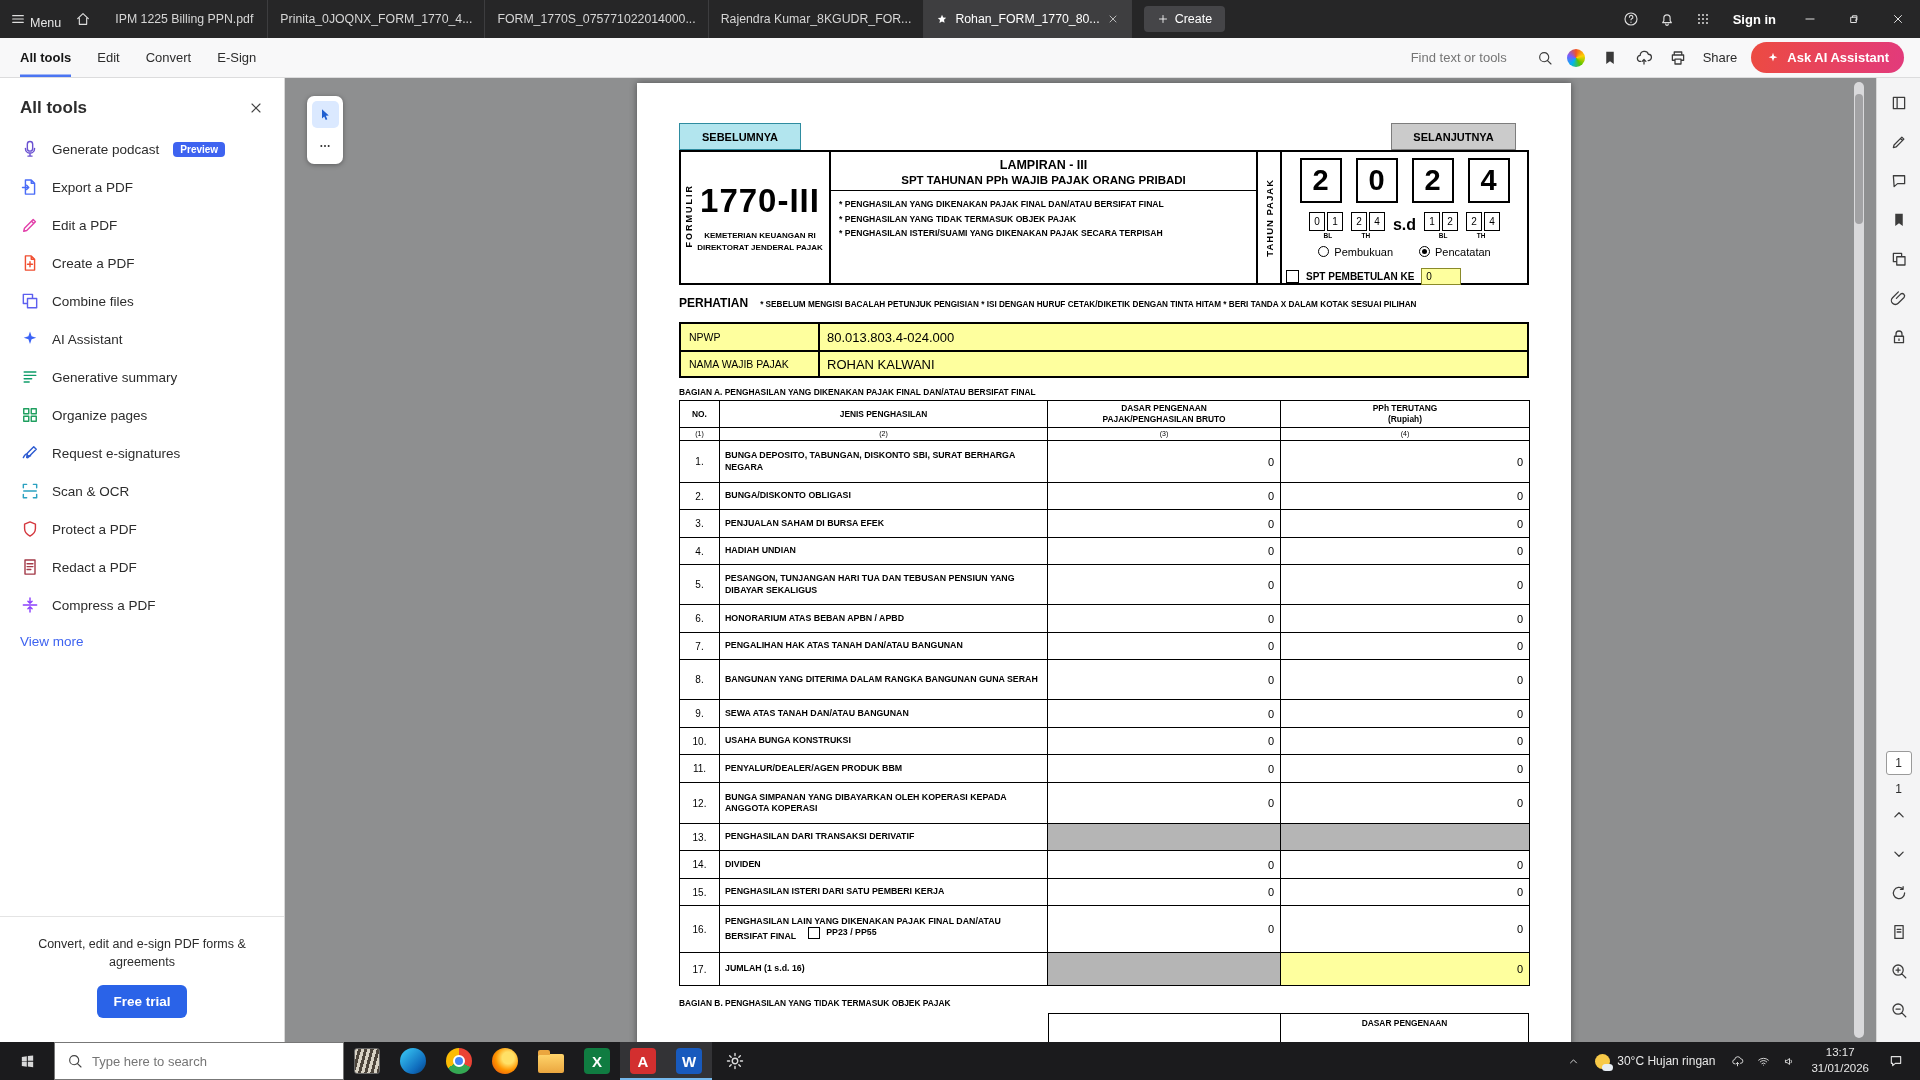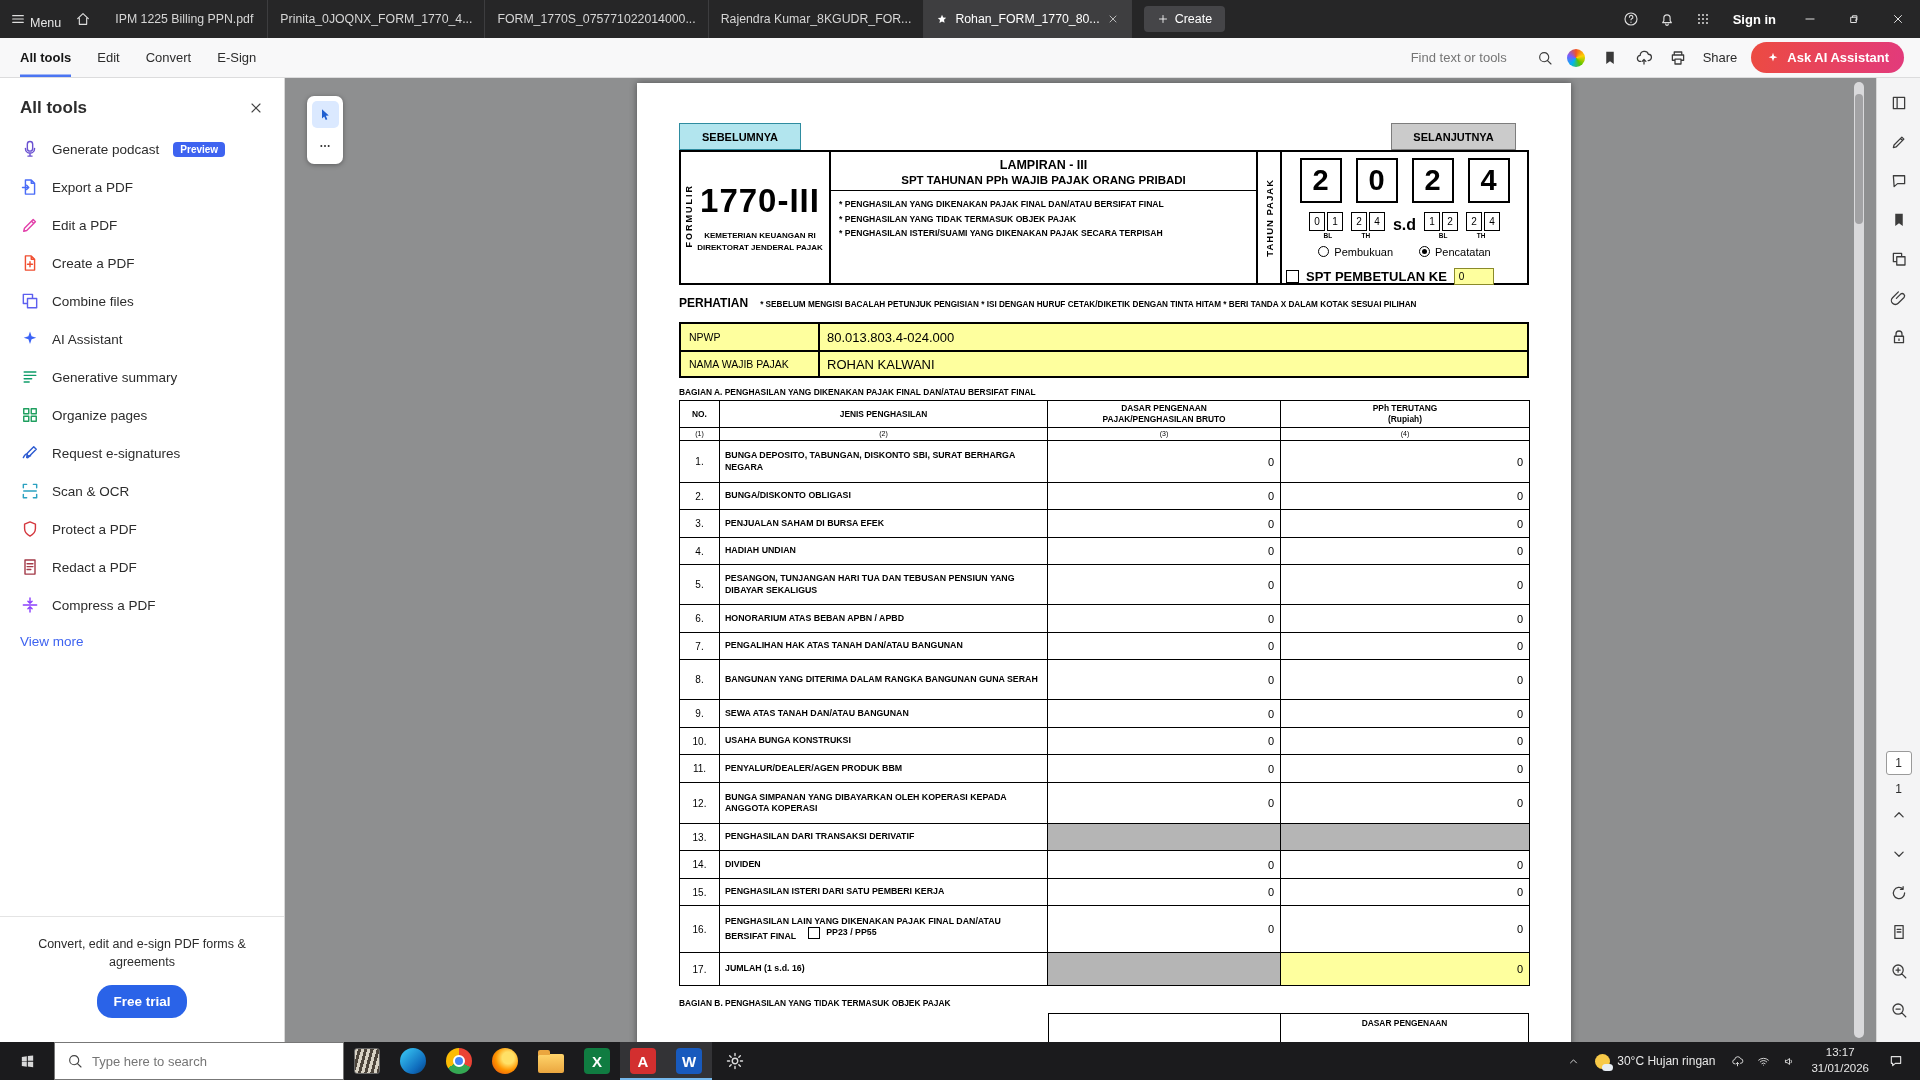--- a/index.html
+++ b/index.html
@@ -45,21 +45,21 @@
 .panel-head h2{font-size:17px;font-weight:700;color:#2c2c2c}
 .panel-close{color:#444;cursor:pointer}
 #toolList{list-style:none}
 .tool-item{display:flex;align-items:center;gap:12px;padding:9px 20px;font-size:13.5px;color:#2c2c2c;cursor:pointer}
 .tool-ic{width:20px;height:20px;flex:0 0 auto}
 .tool-ic svg{width:100%;height:100%}
 .badge{background:#3e63f0;color:#fff;font-size:10px;font-weight:700;border-radius:4px;padding:2px 7px;margin-left:2px}
 .view-more{color:#3e63f0;font-size:13.5px;padding:10px 20px;cursor:pointer}
 .panel-promo{margin-top:auto;border-top:1px solid #e4e4e4;padding:18px 26px 24px;text-align:center}
 .panel-promo p{font-size:12.5px;color:#2c2c2c;margin-bottom:14px;line-height:1.45}
-.trial-btn{background:#2a63e8;color:#fff;border:none;border-radius:15px;padding:9px 16px;font-size:13.5px;font-weight:700;cursor:pointer}
+.trial-btn{background:#2a63e8;color:#fff;border:none;border-radius:6px;padding:9px 16px;font-size:13.5px;font-weight:700;cursor:pointer}
 
 .docarea{flex:1;position:relative;min-width:0;overflow:hidden;background:#8e8f90}
 .quickbar{position:absolute;left:22px;top:18px;width:36px;background:#fff;border-radius:7px;box-shadow:0 1px 5px rgba(0,0,0,.35);display:flex;flex-direction:column;align-items:center;padding:5px 0;gap:4px;z-index:5}
 .qb-btn{width:27px;height:27px;border-radius:5px;display:flex;align-items:center;justify-content:center;color:#2c2c2c;cursor:pointer}
 .qb-btn.active{background:#dbe9ff;color:#1f5fd0}
 .scrollbar{position:absolute;right:12px;top:4px;bottom:4px;width:10px;background:#d9d9db;border-radius:5px}
 .scroll-thumb{position:absolute;top:12px;left:1px;width:8px;height:130px;background:#a2a2a4;border-radius:4px}
 
 
 .page{position:absolute;left:352px;top:5px;width:934px;height:1200px;background:#fff;box-shadow:0 0 7px rgba(0,0,0,.45)}
@@ -89,21 +89,21 @@
 .pbox{width:16px;height:19px;border:1.5px solid #000;display:flex;align-items:center;justify-content:center;font-size:10px}
 .pbox.g{margin-left:6px}
 .plabels{display:flex;width:100%;font-size:6.5px;font-weight:700;margin-top:1px}
 .plabels span{flex:1;text-align:center}
 .sd{font-size:16px;font-weight:700;margin-top:4px}
 .radios{display:flex;gap:26px;margin-top:7px;font-size:11px;align-items:center}
 .radio{width:11px;height:11px;border:1.5px solid #000;border-radius:50%;display:inline-block;position:relative;margin-right:5px;vertical-align:-1px}
 .radio.sel::after{content:"";position:absolute;inset:2px;background:#000;border-radius:50%}
 .pembet{display:flex;align-items:center;gap:7px;margin-top:10px;align-self:flex-start;margin-left:4px}
 .chkbox{width:13px;height:13px;border:1.5px solid #000;background:#fff;display:inline-block}
-.pembet-lab{font-size:13px;font-weight:700}
+.pembet-lab{font-size:10px;font-weight:700}
 .pembet-val{width:40px;height:17px;background:#feff9e;border:1.5px solid #8a8a2a;font-size:10px;padding-left:4px;display:flex;align-items:center}
 .perhatian{display:flex;align-items:baseline;gap:12px;margin-top:11px}
 .per-t{font-size:12px;font-weight:800}
 .per-n{font-size:8.2px;font-weight:700}
 .idbox{border:2px solid #000;margin-top:12px;background:#feff9e}
 .idrow{display:flex;height:26px;align-items:stretch}
 .idrow+.idrow{border-top:2px solid #000}
 .idrow .lab{width:137px;padding-left:8px;display:flex;align-items:center;font-size:10.5px}
 .idrow .val{flex:1;border-left:2px solid #000;display:flex;align-items:center;padding-left:7px;font-size:13px}
 .bagA{font-size:8.4px;font-weight:700;margin-top:9px;margin-bottom:3px}

